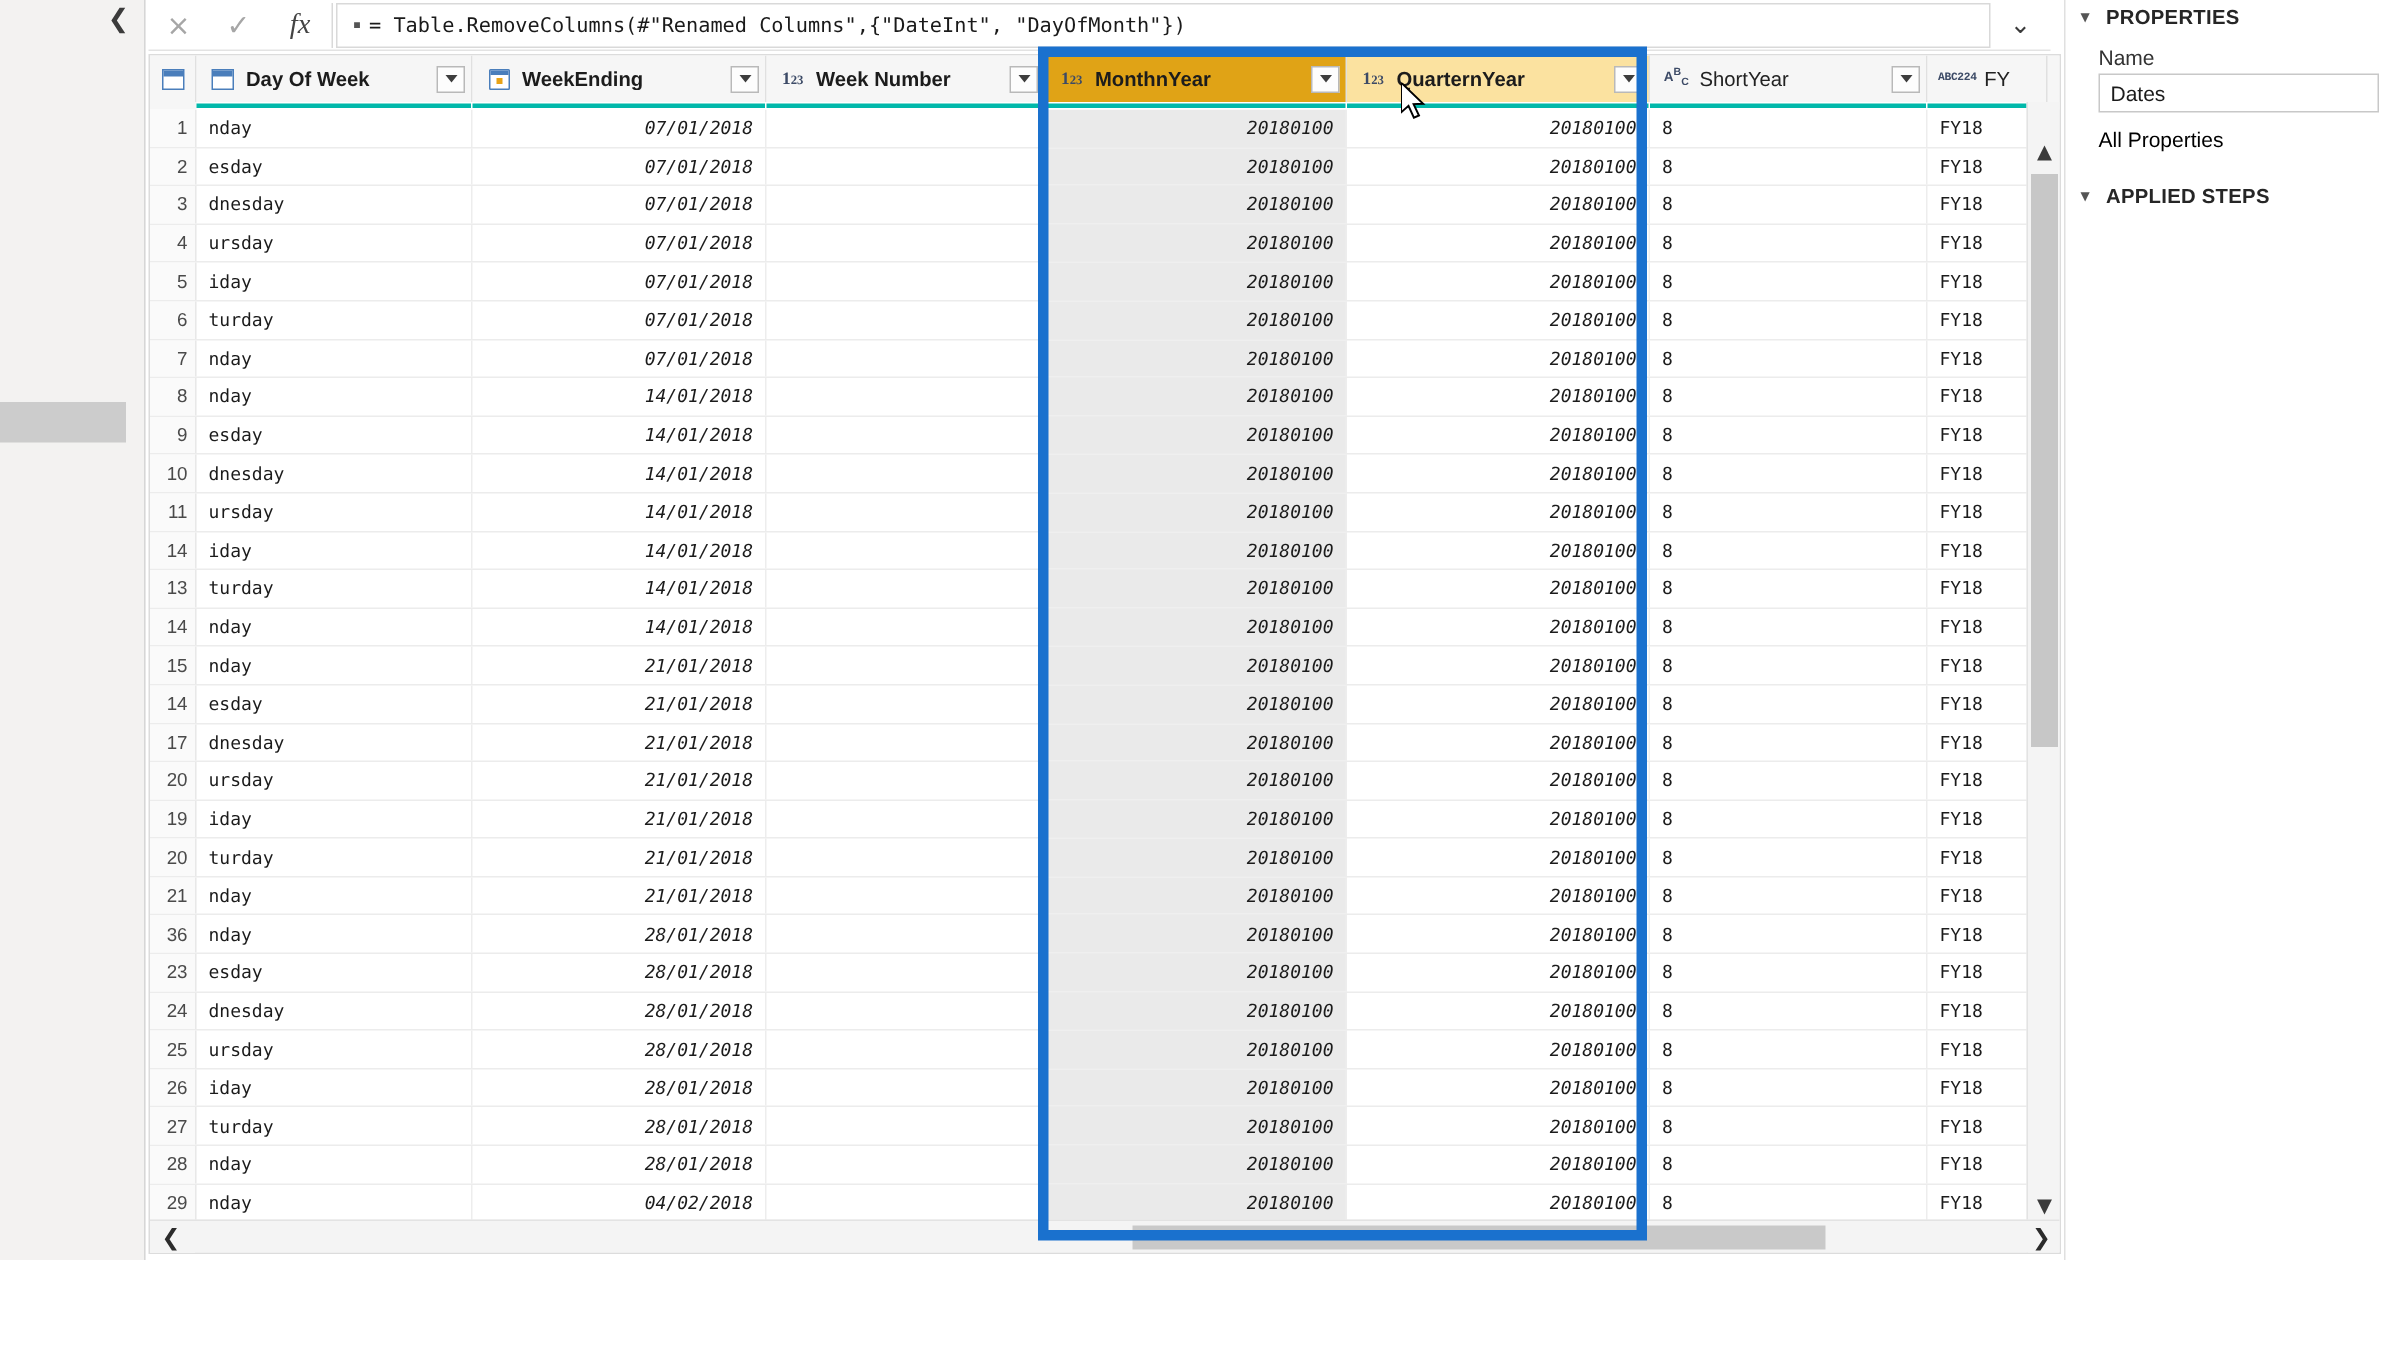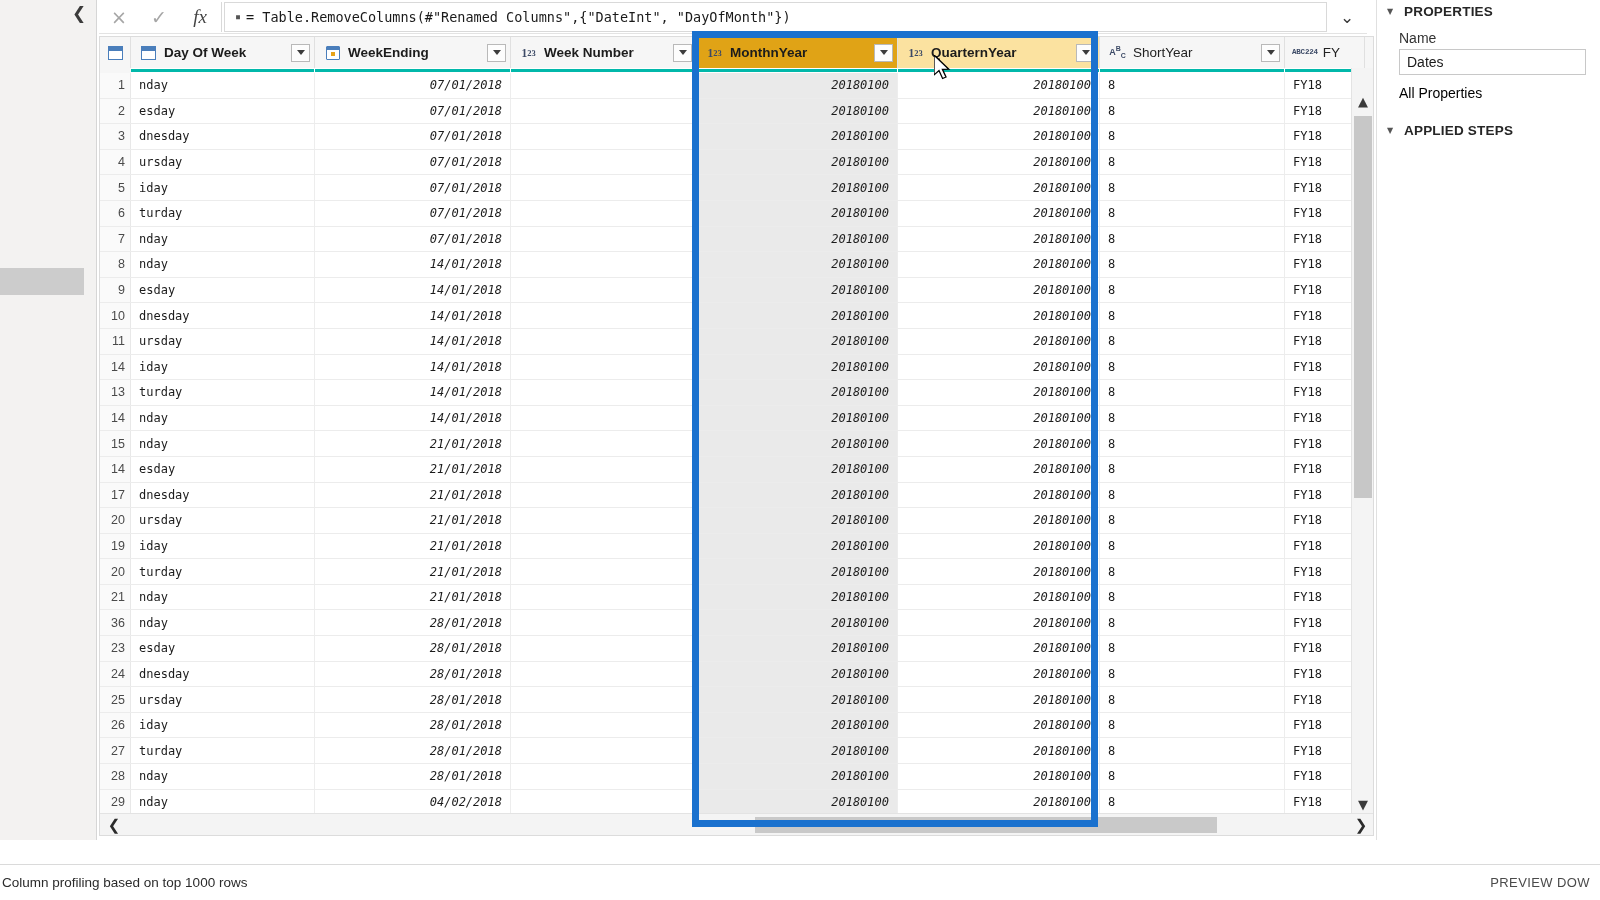--- a/index.html
+++ b/index.html
@@ -705,18 +705,14 @@
     </div>
     <div class="qs-link">All Properties</div>
 
     <div class="qs-section" style="margin-top:18px">
       <span class="qs-tri">▼</span>
       <span class="qs-section-label">APPLIED STEPS</span>
     </div>
 
   </div>
 
-  <div class="status-bar">
-    <div class="status-left">Column profiling based on top 1000 rows</div>
-    <div class="status-right">PREVIEW DOW</div>
-  </div>
 
 </div>
 
 </body></html>

